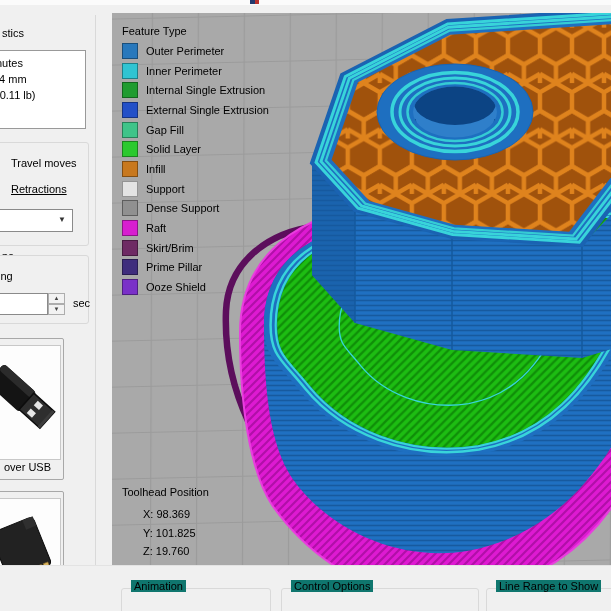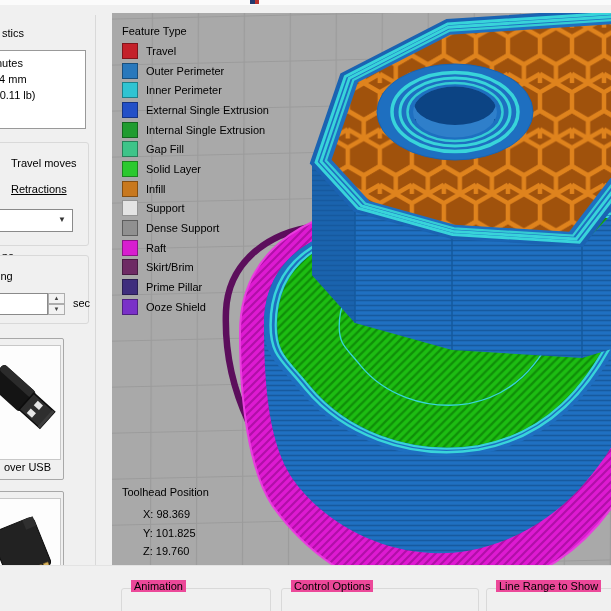--- a/index.html
+++ b/index.html
@@ -50,21 +50,21 @@
   #legend .lg-title{margin-bottom:4px;}
   .lg-row{height:19.7px;display:flex;align-items:center;}
   .sw{width:16px;height:16px;margin-right:8px;border:1px solid rgba(0,0,0,.35);box-sizing:border-box;flex:none;}
   #toolhead{left:10px;top:473px;}
   #toolhead .th-title{margin-bottom:7px;}
   #toolhead .th-line{line-height:18.5px;margin-left:21px;}
 
   
   #bottombar{left:0;top:565px;width:611px;height:46px;background:#f0f0f0;border-top:1px solid #e3e3e3;}
   .bgroup{position:absolute;top:22px;height:40px;border:1px solid #d9d9d9;border-radius:3px;}
-  .bgroup .glabel{position:absolute;top:-9px;left:9px;background:#ec4899;padding:0 3px;white-space:nowrap;}
+  .bgroup .glabel{position:absolute;top:-9px;left:9px;background:#0f766e;padding:0 3px;white-space:nowrap;}
   #grp-anim{left:121px;width:148px;}
   #grp-ctrl{left:281px;width:196px;}
   #grp-range{left:486px;width:130px;}
 </style>
 </head>
 <body>
 
 <div id="screen">
 
   <div id="topstrip" class="abs"></div>
@@ -219,38 +219,34 @@
           <ellipse cx="343" cy="90" rx="41" ry="22" fill="#0c4484"></ellipse>
           <path d="M303,106 a40,21 0 0 0 80,0" stroke="#0e4f94" stroke-width="1.6" fill="none"></path>
           <path d="M305,111 a38,19 0 0 0 76,0" stroke="#0e4f94" stroke-width="1.4" fill="none"></path>
         </g>
       </g>
     </svg>
 
     <div id="legend" class="abs">
       <div class="lg-title">Feature Type</div>
       <div class="lg-row">
-          <span class="sw" style="background: rgb(196, 33, 42);"></span>
-          <span>Travel</span>
-        </div>
-      <div class="lg-row">
           <span class="sw" style="background: rgb(40, 120, 188);"></span>
           <span>Outer Perimeter</span>
         </div>
       <div class="lg-row">
           <span class="sw" style="background: rgb(48, 196, 210);"></span>
           <span>Inner Perimeter</span>
         </div>
       <div class="lg-row">
+          <span class="sw" style="background: rgb(32, 156, 48);"></span>
+          <span>Internal Single Extrusion</span>
+        </div>
+      <div class="lg-row">
           <span class="sw" style="background: rgb(35, 80, 200);"></span>
           <span>External Single Extrusion</span>
-        </div>
-      <div class="lg-row">
-          <span class="sw" style="background: rgb(32, 156, 48);"></span>
-          <span>Internal Single Extrusion</span>
         </div>
       <div class="lg-row">
           <span class="sw" style="background: rgb(62, 196, 137);"></span>
           <span>Gap Fill</span>
         </div>
       <div class="lg-row">
           <span class="sw" style="background: rgb(43, 201, 46);"></span>
           <span>Solid Layer</span>
         </div>
       <div class="lg-row">

